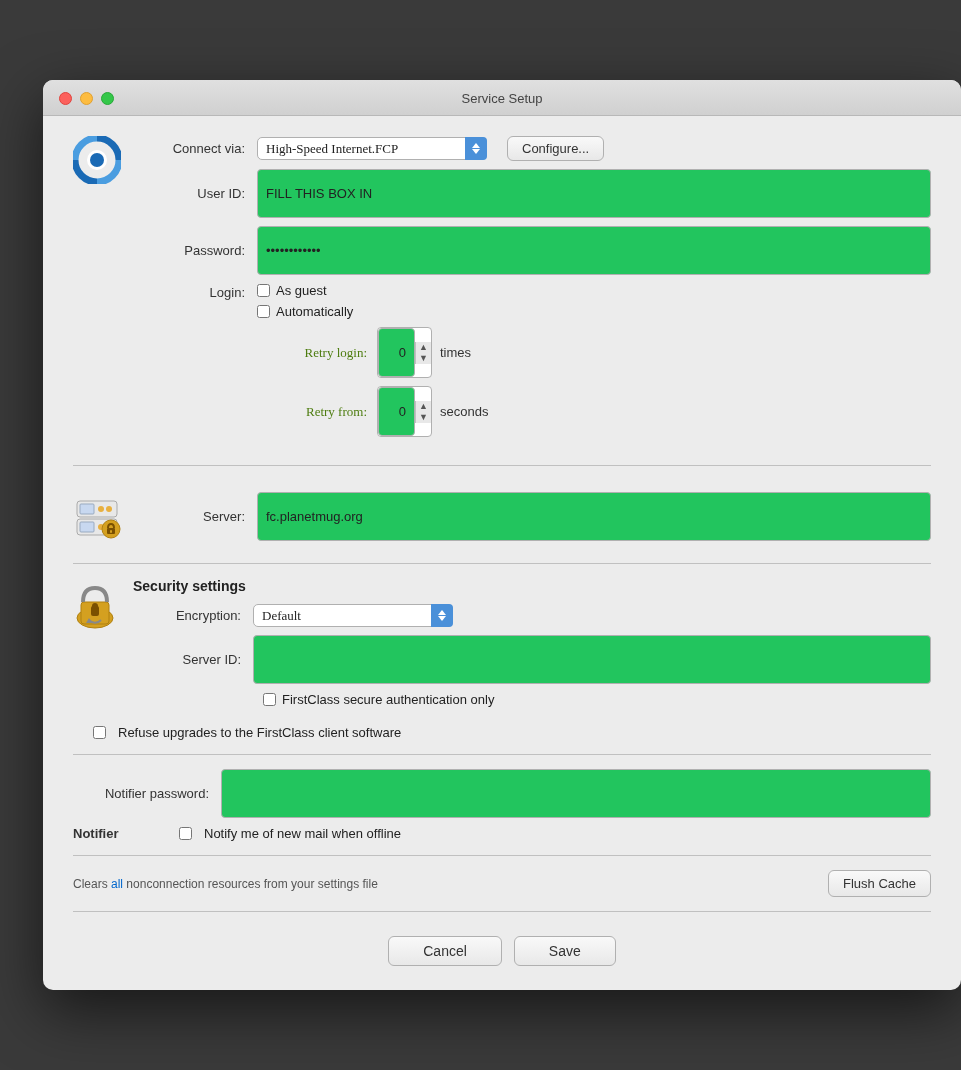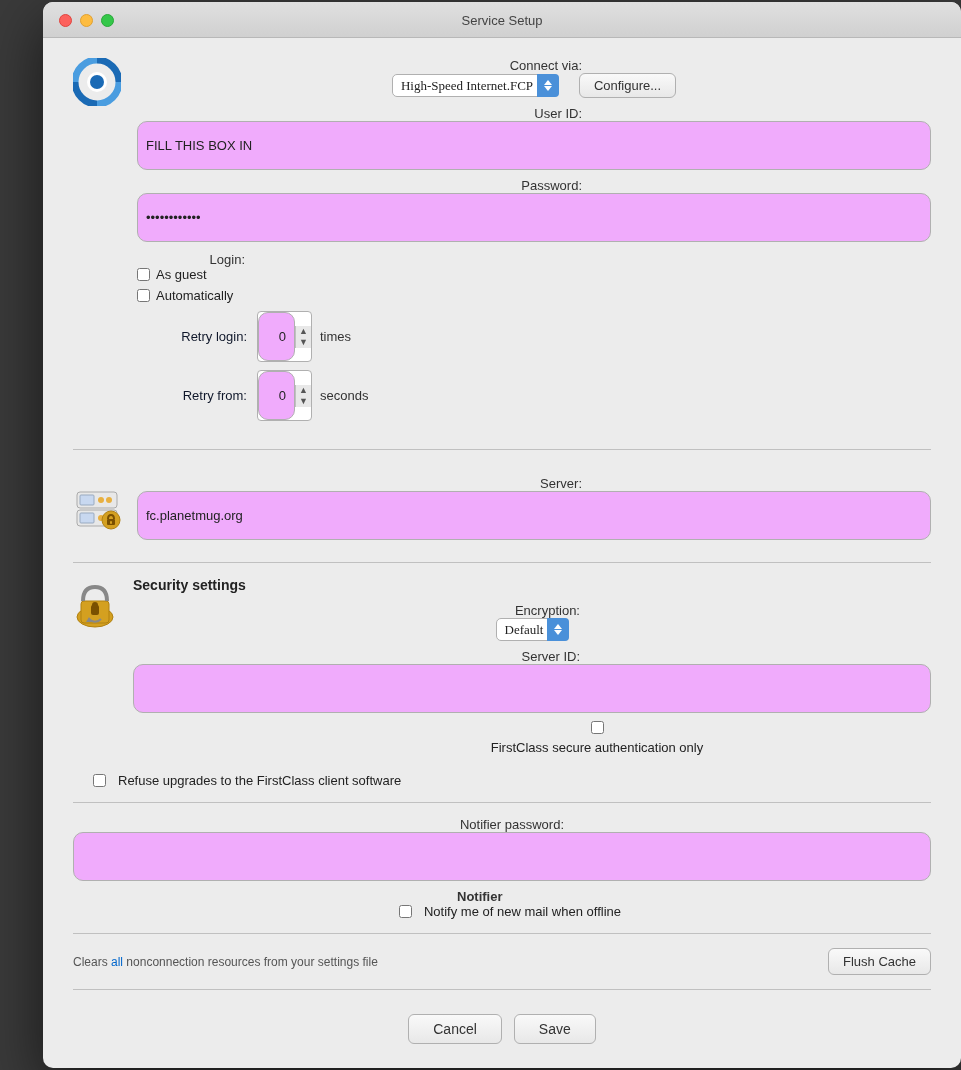--- a/index.html
+++ b/index.html
@@ -94,23 +94,23 @@
     }
     .arrow-up, .arrow-down {
       width: 0;
       height: 0;
       border-left: 4px solid transparent;
       border-right: 4px solid transparent;
     }
     .arrow-up { border-bottom: 5px solid white; }
     .arrow-down { border-top: 5px solid white; }
     input[type="text"], input[type="password"] {
-      background: #f0abfc;
+      background: #22c55e;
       border: 1px solid #b0b0b0;
-      border-radius: 10px;
+      border-radius: 4px;
       padding: 16px 8px;
       font-size: 13px;
       color: #222;
       width: 100%;
     }
     .btn {
       background: linear-gradient(to bottom, #f9f9f9, #e8e8e8);
       border: 1px solid #b0b0b0;
       border-radius: 6px;
       padding: 5px 16px;
@@ -211,21 +211,21 @@
       color: #0066cc;
     }
     .button-row {
       display: flex;
       justify-content: center;
       gap: 12px;
       padding-top: 10px;
     }
     .btn-action {
       min-width: 80px;
-      padding: 6px 24px;
+      padding: 6px 34px;
       font-size: 14px;
     }
     
     .icon-svg { display: block; }
 
     
     input[type="checkbox"] {
       accent-color: #4a90d9;
     }
 
@@ -234,37 +234,37 @@
       align-items: flex-start;
       padding-bottom: 6px;
     }
     .form-fields {
       flex: 1;
     }
     .form-line {
       display: flex;
       align-items: center;
       margin-bottom: 8px;
-      flex-direction: column;
     }
     .fl-label {
       min-width: 120px;
       text-align: right;
       padding-right: 12px;
       font-size: 13px;
       color: #333;
       flex-shrink: 0;
     }
     .fl-label-indent {
       min-width: 160px;
       text-align: right;
       padding-right: 12px;
       font-size: 13px;
-      color: #0f172a;
+      color: #4d7c0f;
       flex-shrink: 0;
+      font-family: Liberation Serif, serif;
     }
     .check-area {
       display: flex;
       flex-direction: column;
       gap: 6px;
       flex: 1;
     }
     .check-line {
       display: flex;
       align-items: center;

